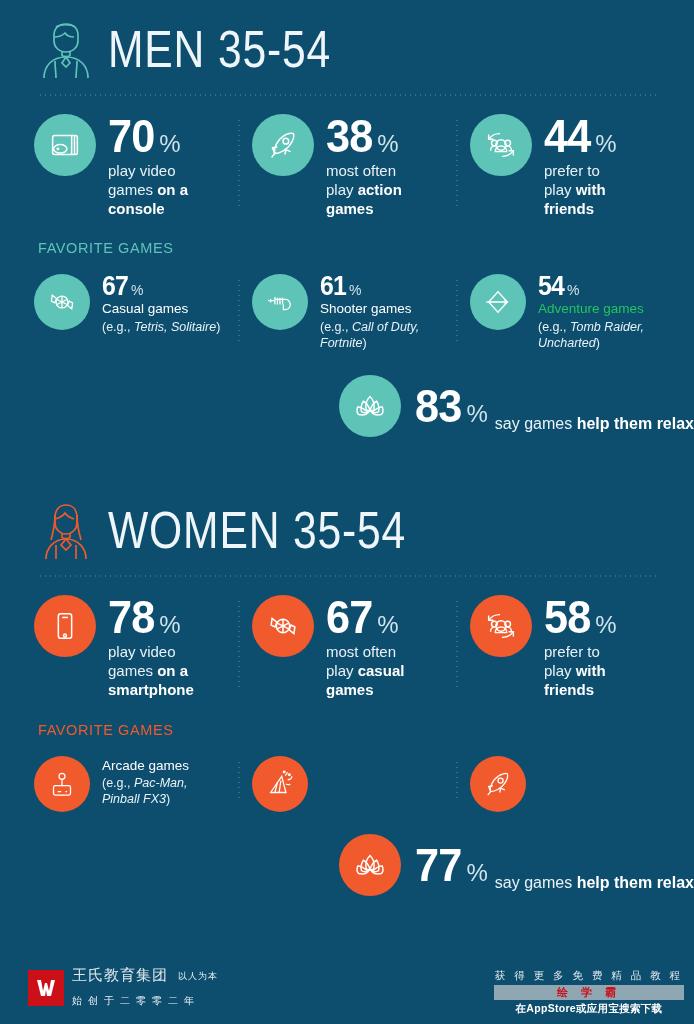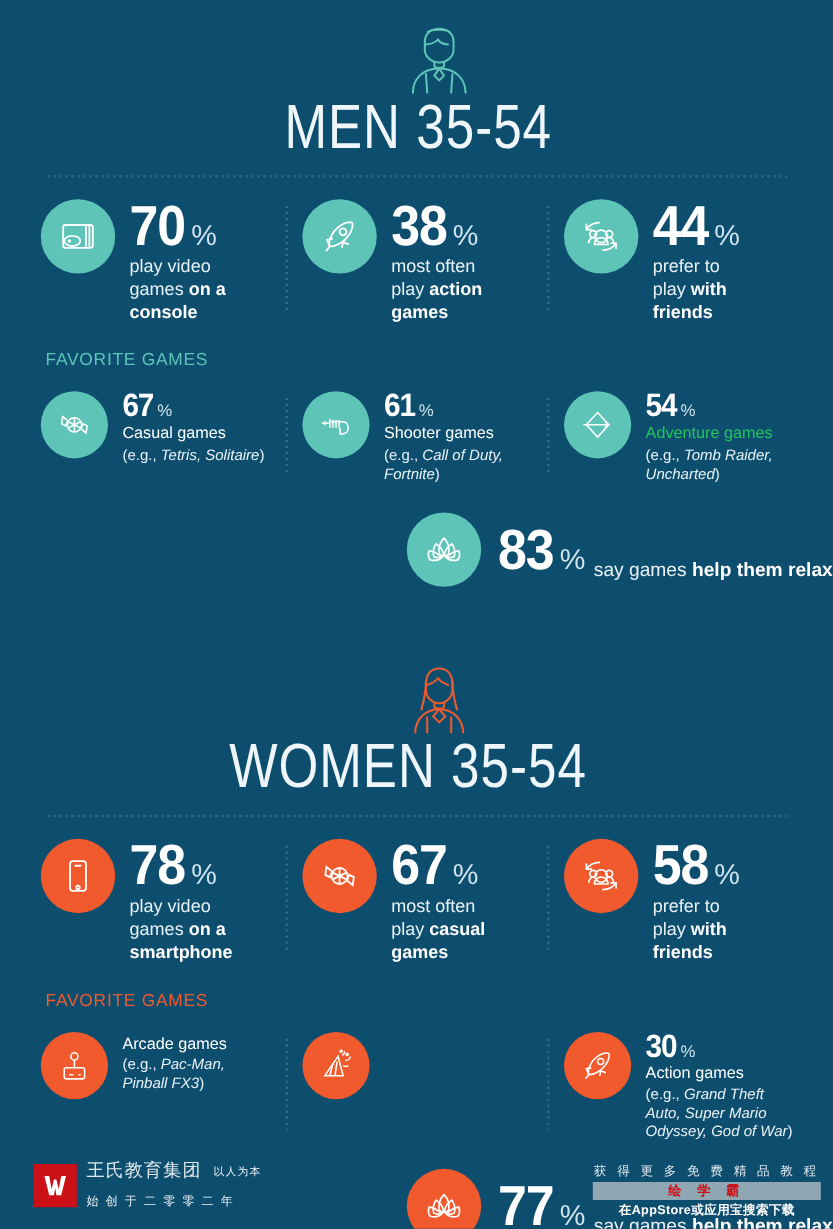--- a/index.html
+++ b/index.html
@@ -5,21 +5,21 @@
   * { margin:0; padding:0; box-sizing:border-box; }
   html, body {
     width:694px; height:1024px;
     background:#0d4d6e;
     font-family:"Liberation Sans", sans-serif;
     overflow:hidden;
   }
   .page { position:relative; width:694px; height:1024px; background:#0d4d6e; }
 
   
-  .section-header { display:flex; align-items:center; padding:18px 0 0 38px;flex-direction:column; }
+  .section-header { display:flex; align-items:center; padding:18px 0 0 38px; }
   .section-header .person-icon { width:56px; height:62px; flex:0 0 56px; }
   .section-header .title {
     font-family:"Liberation Sans Narrow","Liberation Sans",sans-serif;
     font-size:52px; letter-spacing:1px; color:#eef6fa;
     font-weight:400; margin-left:14px; line-height:1;
     transform:scaleX(0.82); transform-origin:left center;
   }
 
   
   .dotted-rule {
@@ -405,31 +405,20 @@
 
       <div class="stat-cell">
         <span class="bubble small orange">
           <svg viewBox="0 0 40 40" width="34" height="34" fill="none" stroke="#ffffff" stroke-width="1.5">
             <path d="M11 29c-1-6 3-14 9-18 4-3 9-4 11-3 1 2 0 7-3 11-4 6-11 10-17 10z"></path>
             <circle cx="23" cy="16" r="3"></circle>
             <path d="M14 22l-5 1 2 5M22 30l1-5 5 2"></path>
             <path d="M12 28l-4 5"></path>
           </svg>
         </span>
-        <div class="stat-body">
-          <div class="pct sm">
-            <span class="num">30</span><span class="sym">%</span>
-          </div>
-          <div class="sub" style="font-size:13.5px;color:#fff;">
-            <span>Action games</span>
-          </div>
-          <div class="sub">
-            <span>(e.g., </span><i>Grand Theft Auto, Super Mario Odyssey, God of War</i><span>)</span>
-          </div>
-        </div>
       </div>
     </div>
 
     <div class="wide-stat" style="margin-top:22px;">
       <span class="bubble big orange">
         <svg viewBox="0 0 40 40" width="38" height="38" fill="none" stroke="#ffffff" stroke-width="1.5">
           <path d="M20 10c4 4 5 9 4 14-3 2-5 2-8 0-1-5 0-10 4-14z"></path>
           <path d="M13 15c4 2 6 6 7 10-2 2-6 3-9 1-1-4 0-8 2-11z"></path>
           <path d="M27 15c-4 2-6 6-7 10 2 2 6 3 9 1 1-4 0-8-2-11z"></path>
           <path d="M7 21c4 0 8 3 11 6-2 2-6 3-10 2-2-2-2-5-1-8z"></path>

